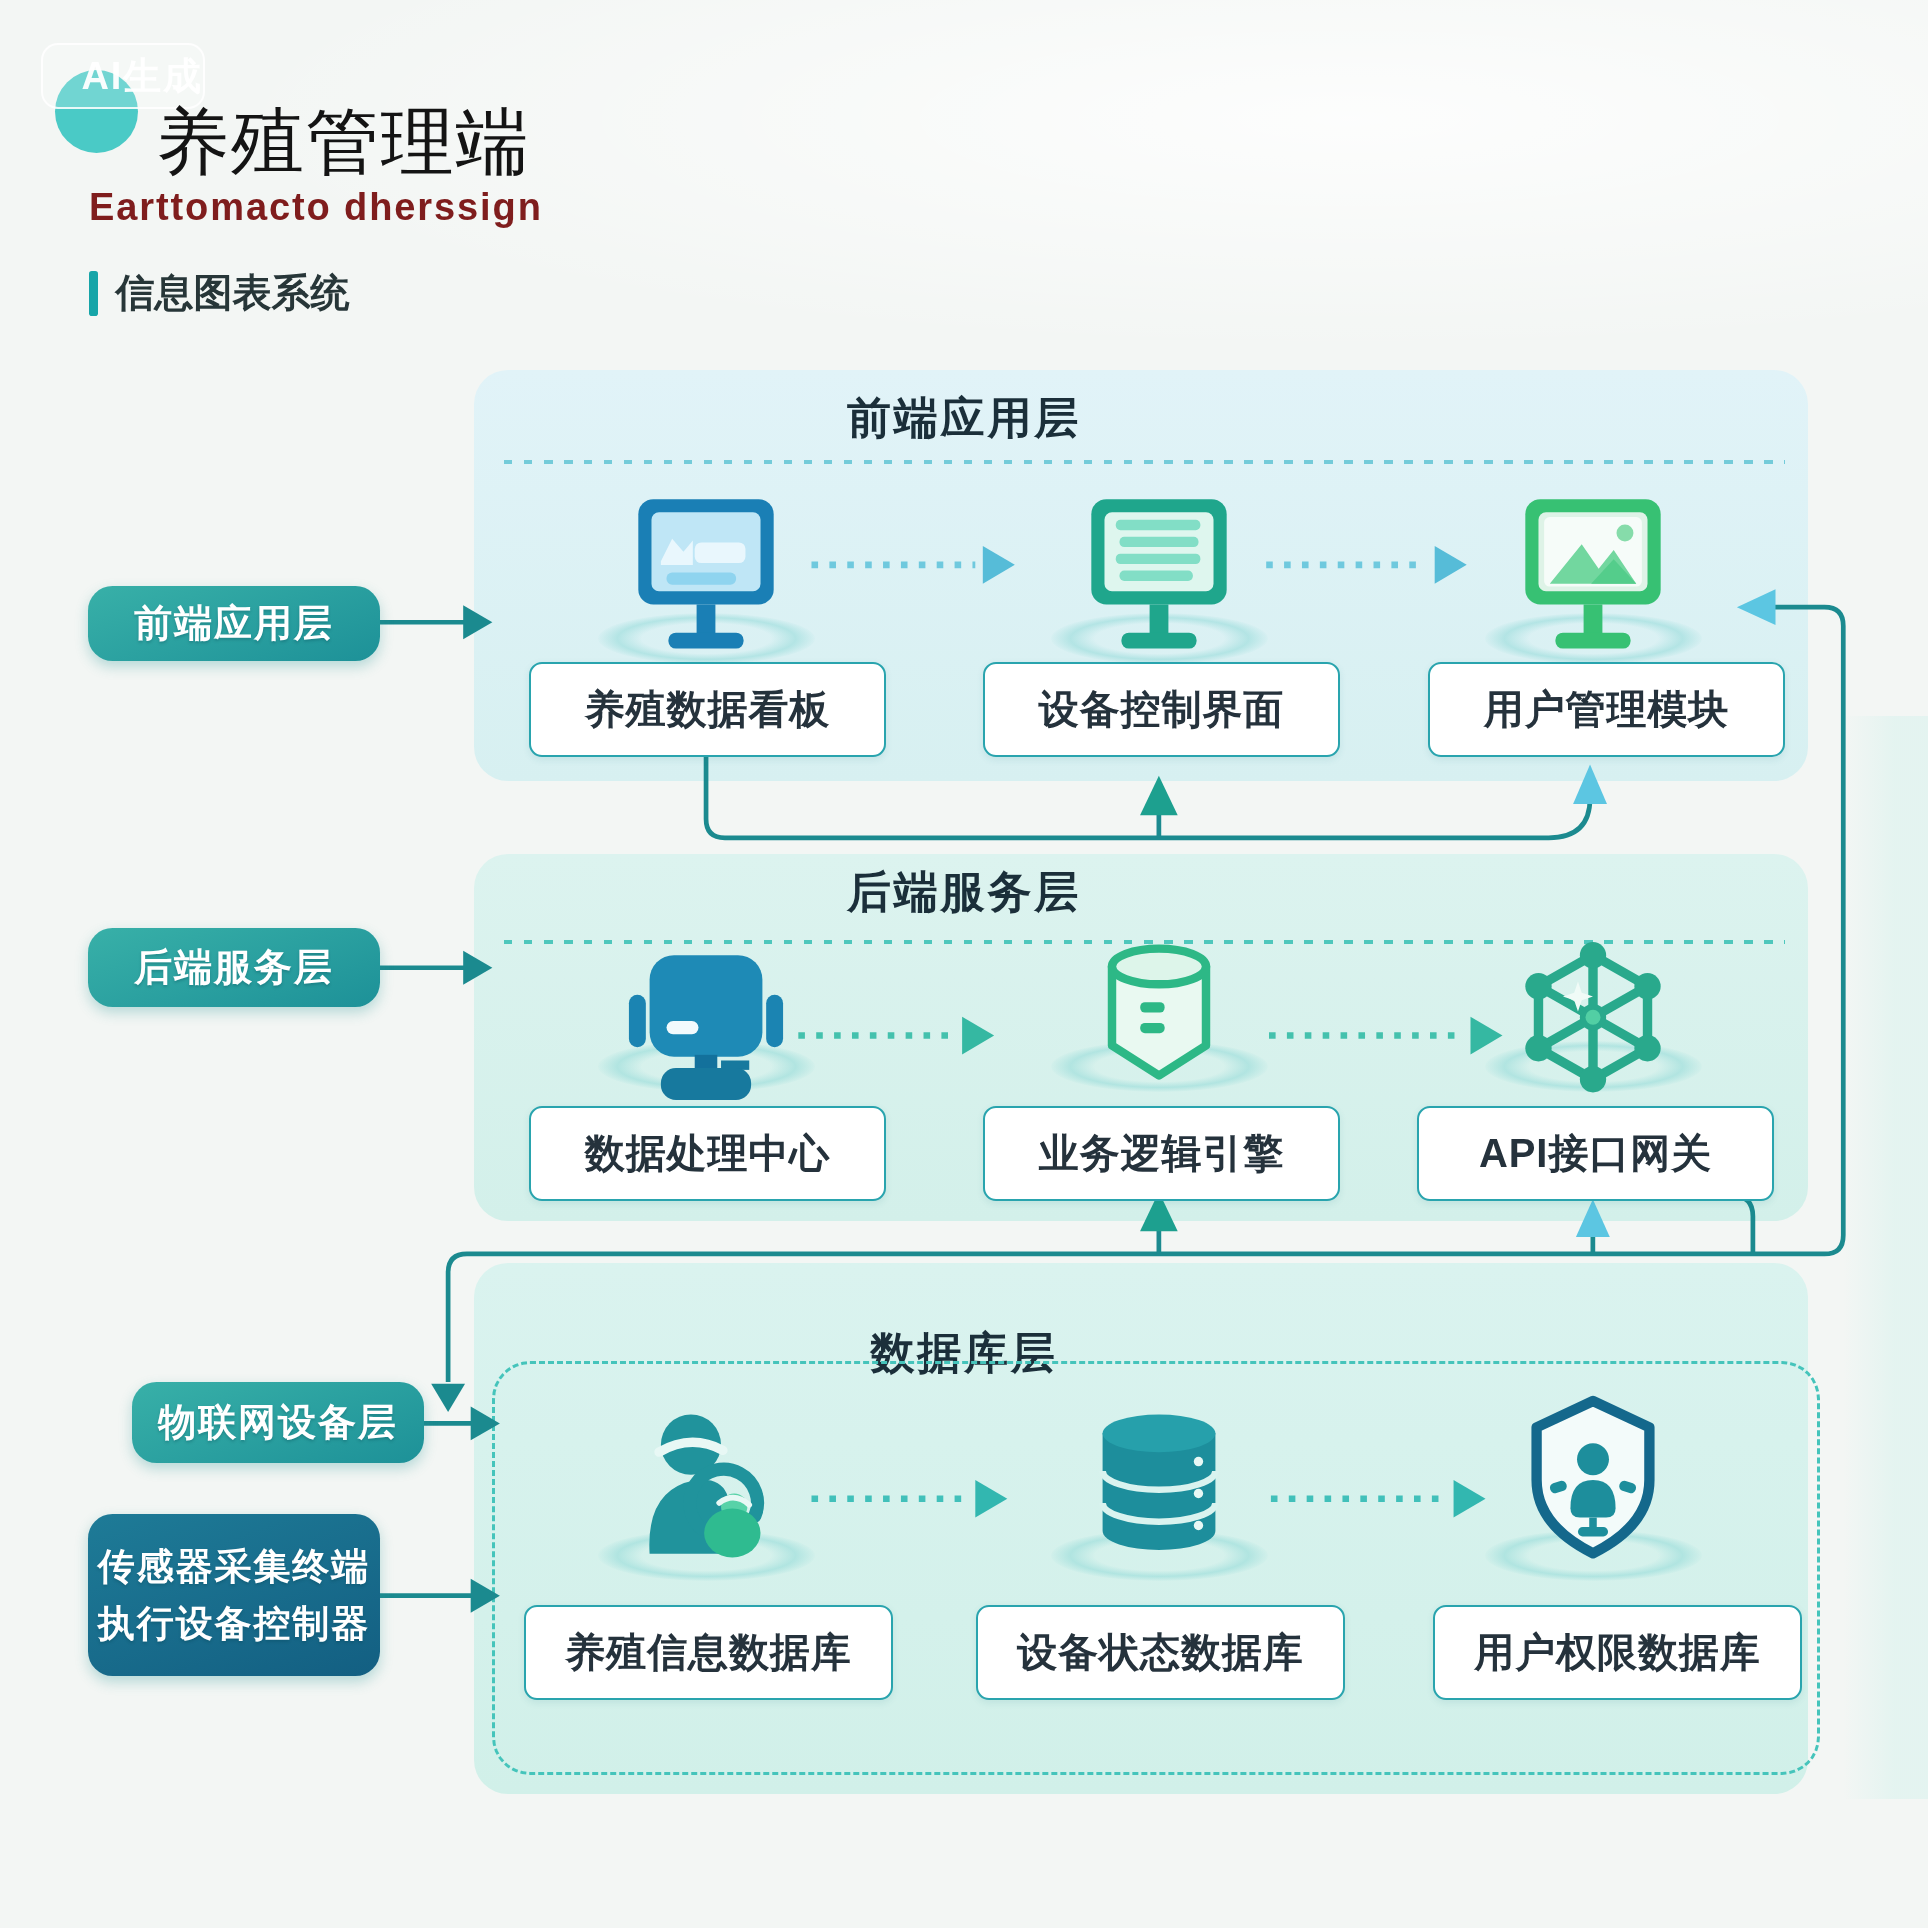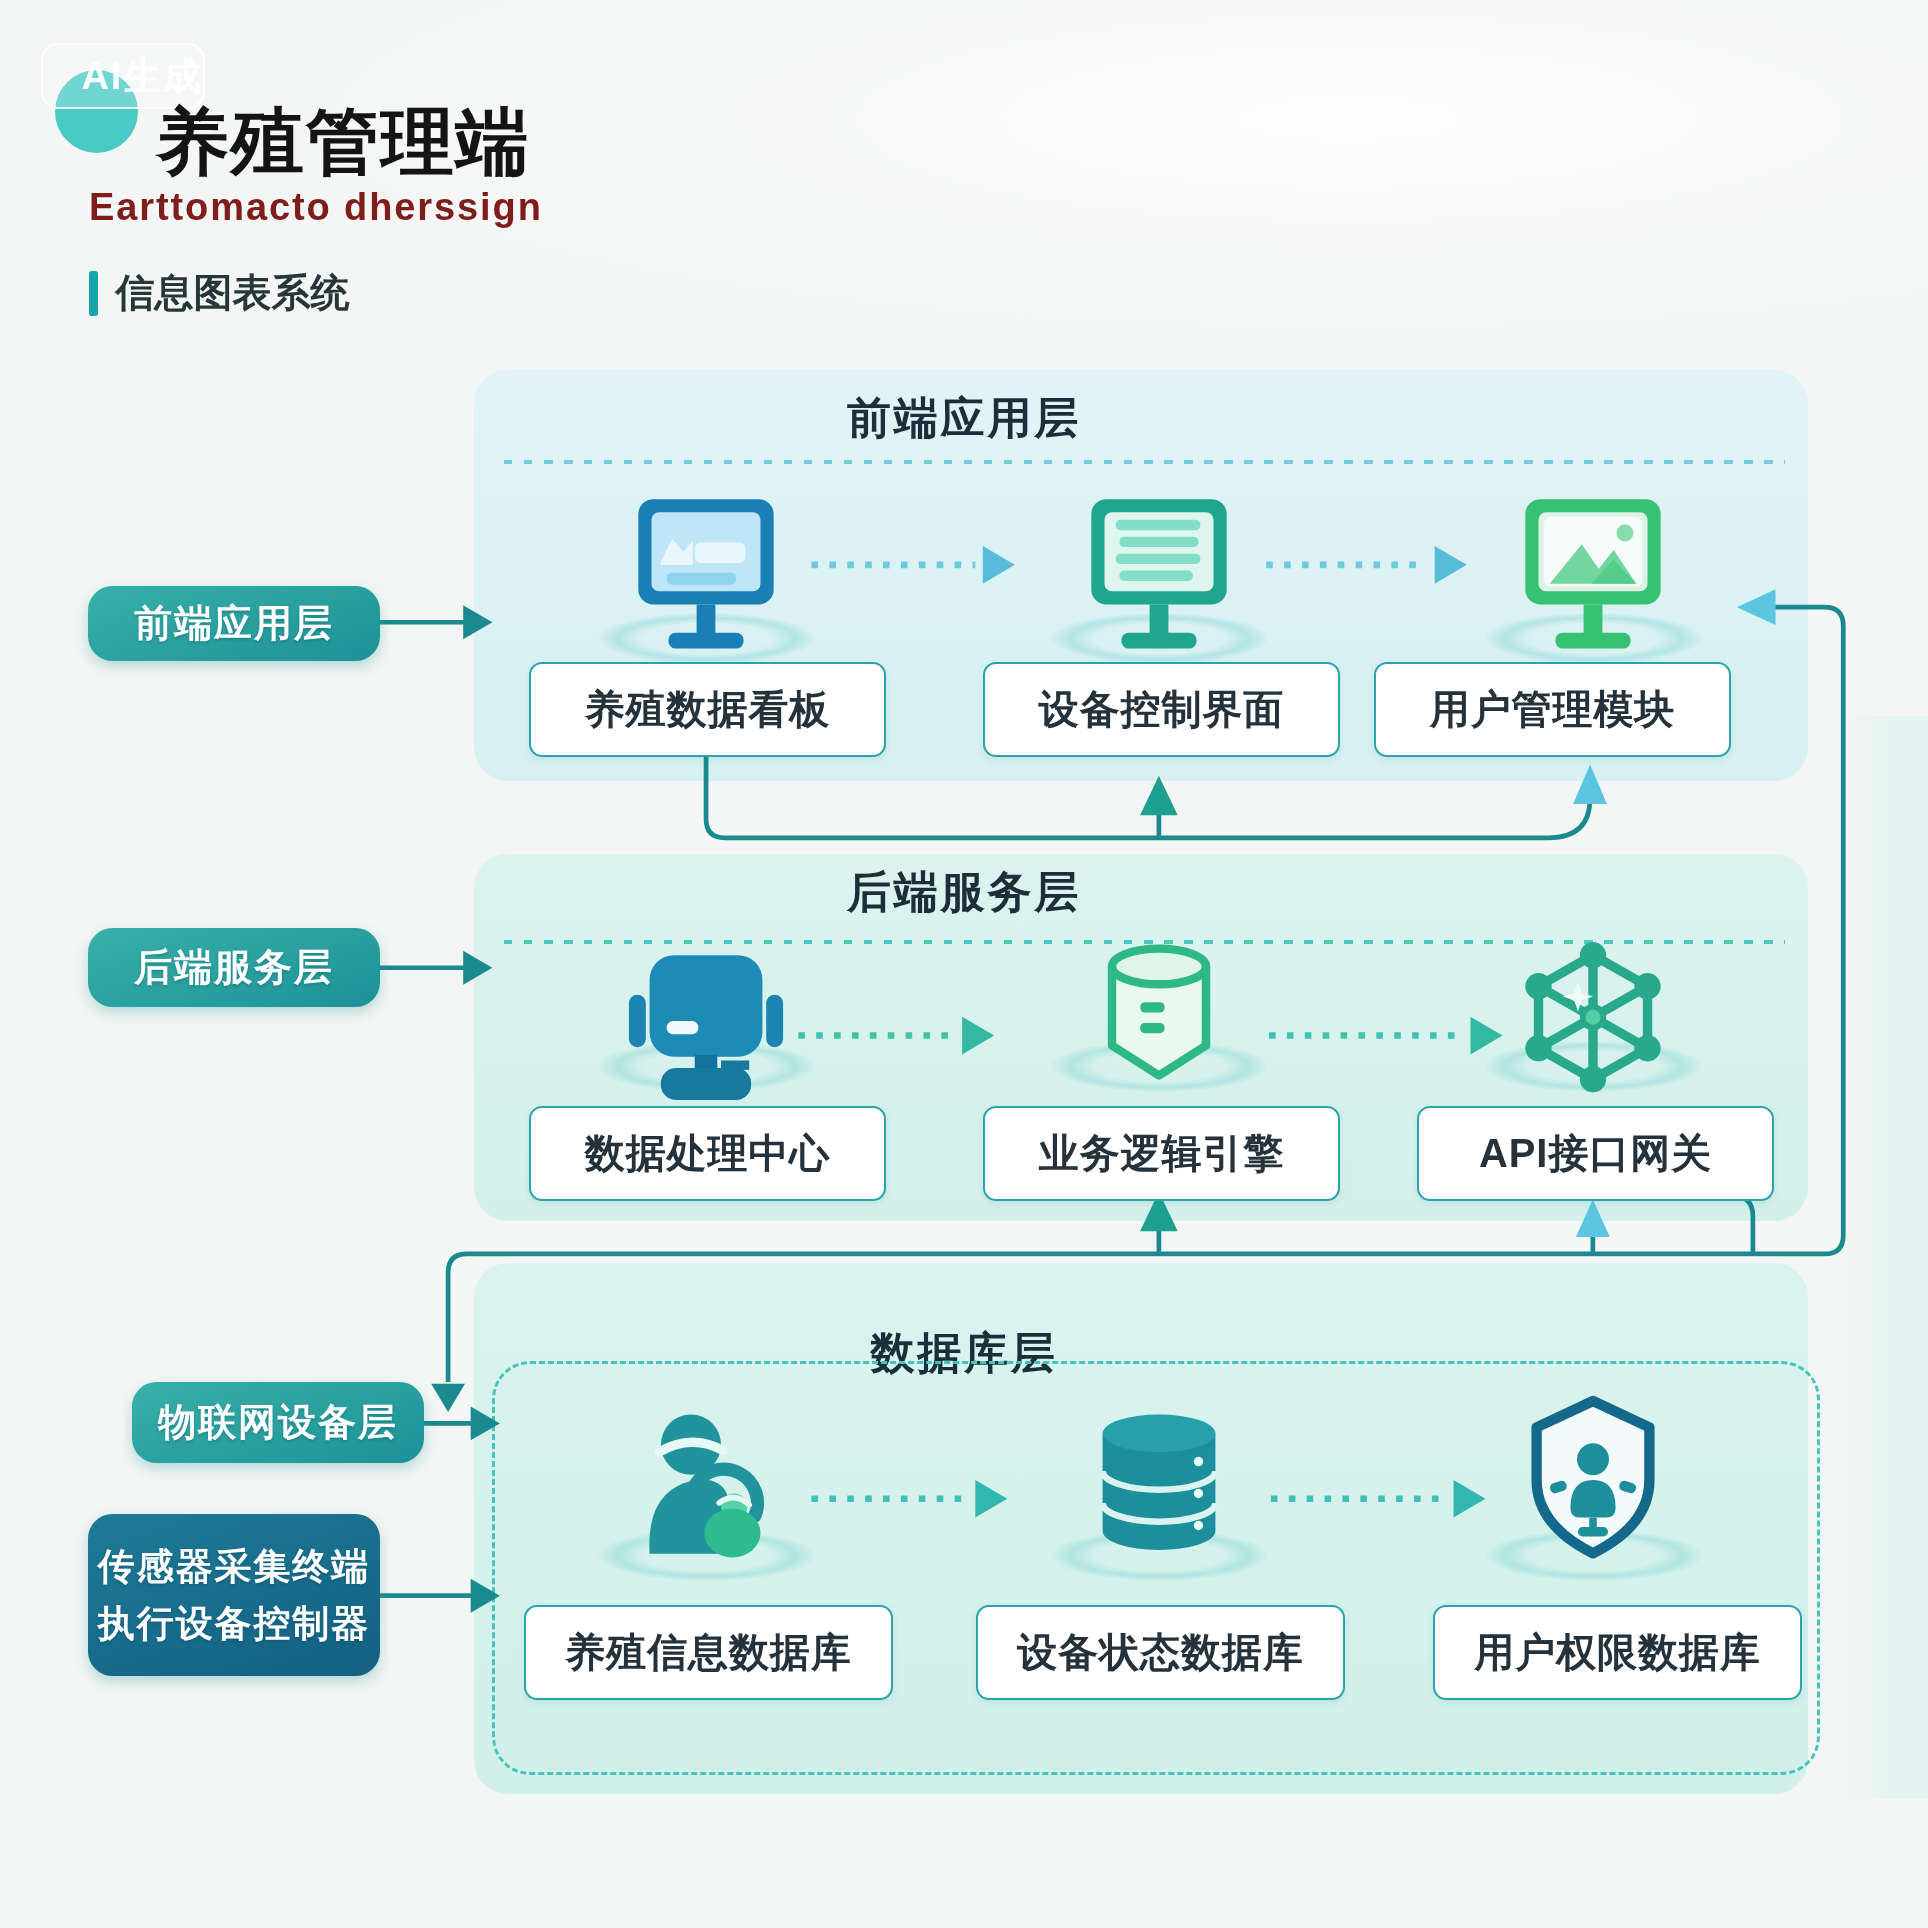--- a/index.html
+++ b/index.html
@@ -13,21 +13,21 @@
   .wash-top{position:absolute;left:0;top:0;width:1928px;height:395px;
     background:radial-gradient(ellipse at 70% 30%,rgba(255,255,255,.8) 0%,rgba(255,255,255,0) 60%);z-index:0;}
 
   
   .watermark{position:absolute;left:41px;top:43px;width:160px;height:62px;z-index:7;
     border:2.8px solid rgba(255,255,255,.85);border-radius:17px;
     background:rgba(255,255,255,.22);display:flex;align-items:center;justify-content:flex-end;
     color:rgba(255,255,255,.95);font-size:38px;font-weight:700;letter-spacing:1.9px;}
   .brand-circle{position:absolute;left:55px;top:70px;width:83px;height:83px;border-radius:50%;
     background:#3cc5c1;opacity:.92;z-index:6;}
-  .page-title{position:absolute;left:156px;top:94px;z-index:7;font-size:73px;font-weight:700;
+  .page-title{position:absolute;left:156px;top:94px;z-index:7;font-size:73px;font-weight:400;
     color:#141414;letter-spacing:1.9px;}
   .page-subtitle{position:absolute;left:89px;top:186px;z-index:7;font-size:38px;font-weight:600;
     color:#7f1d1d;letter-spacing:1.9px;}
   .tagline{position:absolute;left:79px;top:266px;z-index:7;display:flex;align-items:center;padding-left:10px;}
   .tagline .bar{width:9.4px;height:45px;background:#16a5a8;border-radius:2.8px;margin-right:17px;}
   .tagline .txt{font-size:39px;font-weight:600;color:#273638;}
 
   
   .panel{position:absolute;left:474px;width:1334px;border-radius:34px;z-index:1;}
   .panel.p1{top:370px;height:411px;background:linear-gradient(180deg,#e1f3f8 0%,#d7f0f1 100%);}
@@ -178,21 +178,21 @@
     <rect x="48" y="33" width="104" height="74" rx="6" fill="#f6fcf9"></rect>
     <polygon points="54,104 88,62 106,88 122,68 146,104" fill="#72d79f"></polygon>
     <polygon points="98,104 122,78 146,104" fill="#54cd8b"></polygon>
     <circle cx="134" cy="50" r="9" fill="#86dcaa"></circle>
     <rect x="90" y="126" width="20" height="32" fill="#37c173"></rect>
     <rect x="60" y="156" width="80" height="17" rx="8" fill="#37c173"></rect>
   </svg>
 
   <div class="node-label" style="left:529px;top:662px;width:353px">养殖数据看板</div>
   <div class="node-label" style="left:983px;top:662px;width:353px">设备控制界面</div>
-  <div class="node-label" style="left:1374px;top:662px;width:353px">用户管理模块</div>
+  <div class="node-label" style="left:1428px;top:662px;width:353px">用户管理模块</div>
 
   <div class="shadow-ring" style="left:598px;top:1041px"></div>
   <div class="shadow-ring" style="left:1051px;top:1041px"></div>
   <div class="shadow-ring" style="left:1485px;top:1041px"></div>
 
   <svg class="icon" style="left:612px;top:927px" viewBox="0 0 200 200">
     <rect x="18" y="72" width="18" height="56" rx="9" fill="#1b84b2"></rect>
     <rect x="164" y="72" width="18" height="56" rx="9" fill="#1b84b2"></rect>
     <rect x="40" y="30" width="120" height="108" rx="26" fill="#1e8ab6"></rect>
     <rect x="58" y="100" width="34" height="14" rx="7" fill="#f2fafd"></rect>

